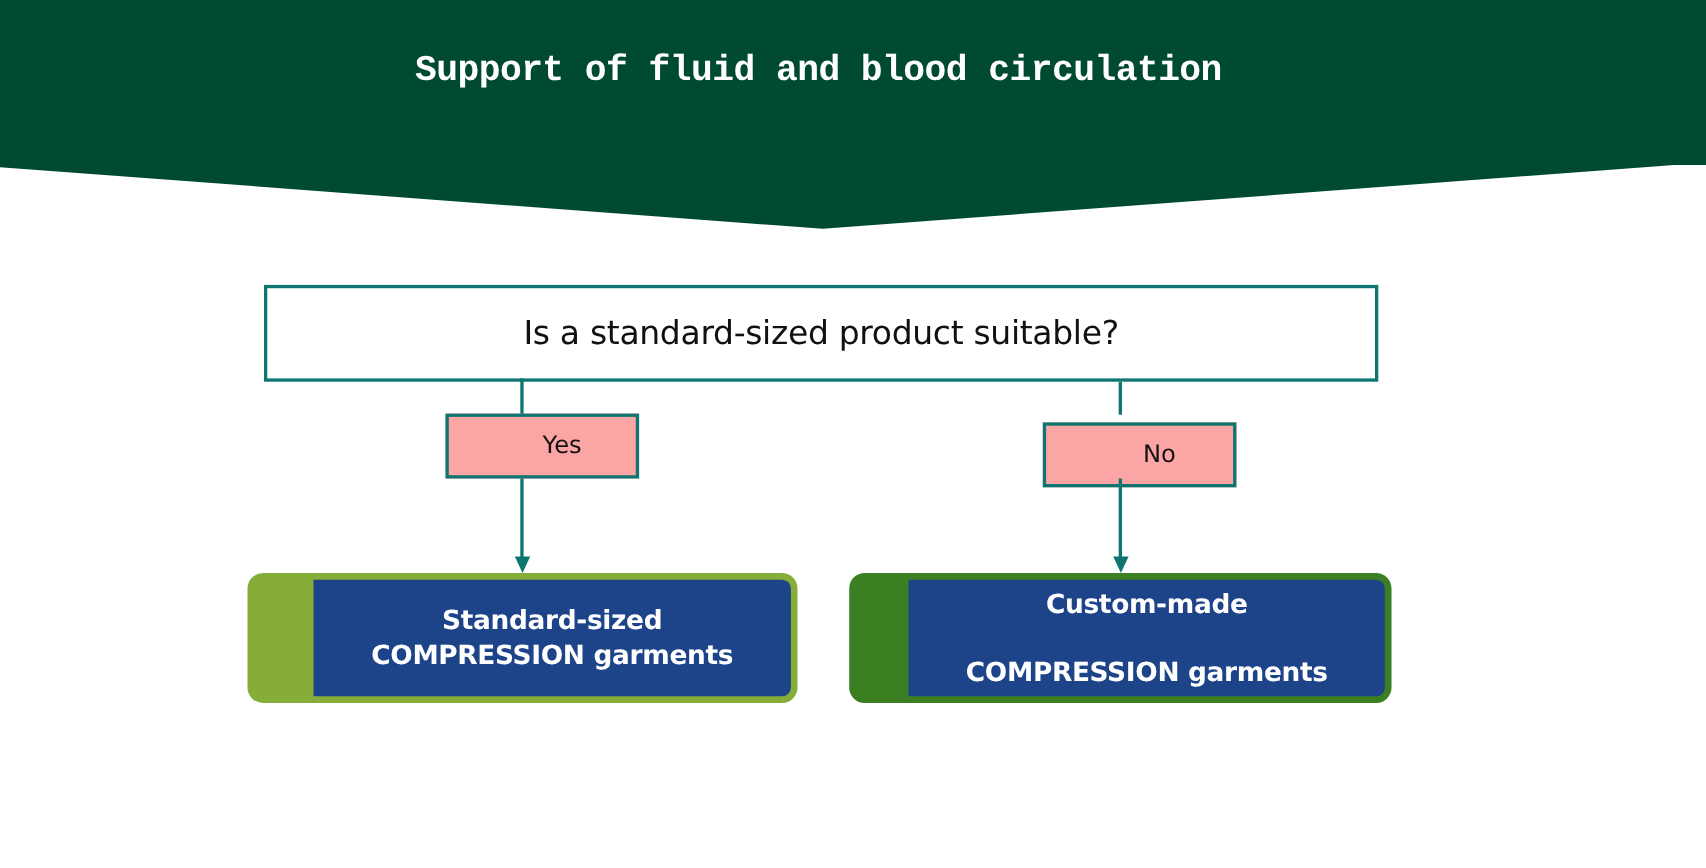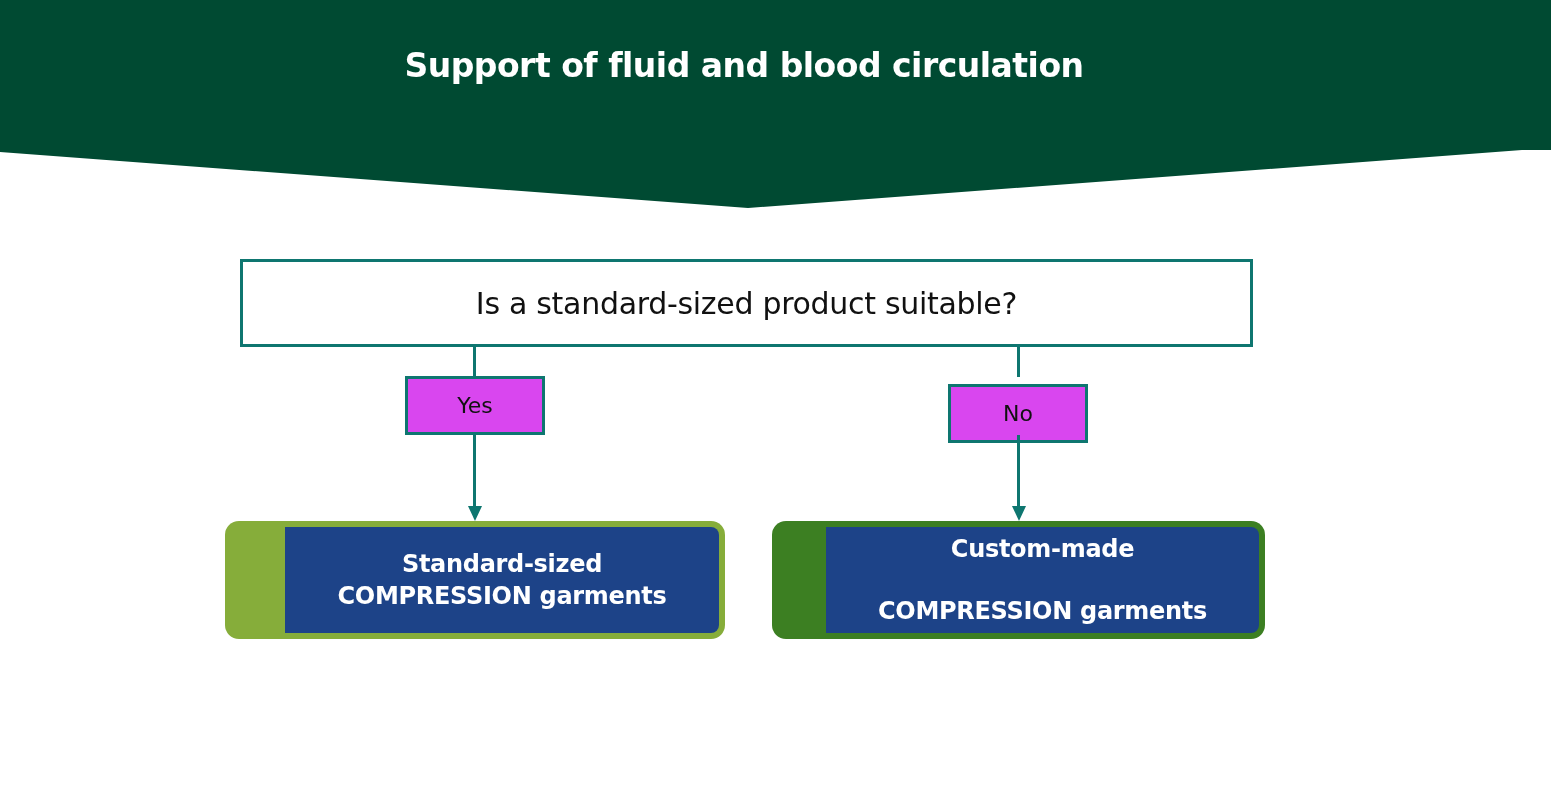--- a/index.html
+++ b/index.html
@@ -1,30 +1,30 @@
 <!DOCTYPE html>
 <html><head>
 <meta charset="utf-8">
 <style>
   html, body { margin: 0; padding: 0; background: #ffffff; }
   body { width: 1551px; height: 789px; position: relative; overflow: hidden;
          font-family: "DejaVu Sans", "Liberation Sans", sans-serif; }
-  .banner { position: absolute; left: 0; top: 0; width: 1265px; height: 210px; }
+  .banner { position: absolute; left: 0; top: 0; width: 1265px; height: 210px; font-family: Liberation Mono, monospace; }
   .banner svg { position: absolute; left: 0; top: 0; }
   .banner-title { position: absolute; left: 0; width: 1488px; text-align: center;
                   color: #ffffff; font-weight: bold; font-size: 33px; letter-spacing: -0.5px; }
   .bt1 { top: 46px; }
   .bt2 { top: 113px; }
   .question { position: absolute; left: 240px; top: 259px; width: 1007px; height: 82px;
               border: 3px solid #0e7670; background: #fff; display: flex;
               align-items: center; justify-content: center; font-size: 30px; color: #111; letter-spacing: -0.3px; }
   .line { position: absolute; background: #0e7670; width: 3px; }
   .answer { position: absolute; width: 134px; height: 53px; border: 3px solid #0e7670;
-            background: #d946ef; display: flex; align-items: center; justify-content: center;
-            font-size: 22px; color: #111; }
+            background: #fca5a5; display: flex; align-items: center; justify-content: center;
+            font-size: 22px; color: #111; padding-left: 36px; }
   .arrowhead { position: absolute; width: 0; height: 0; border-left: 7px solid transparent;
                border-right: 7px solid transparent; border-top: 15px solid #0e7670; }
   .result { position: absolute; height: 118px; border-radius: 14px; }
   .result .inner { position: absolute; top: 6px; right: 6px; bottom: 6px; border-radius: 0 8px 8px 0;
                    background: #1d4388; display: flex; align-items: center; justify-content: center;
                    flex-direction: column; color: #fff; font-weight: bold; font-size: 24px; line-height: 32px;
                    text-align: center; letter-spacing: -0.3px; }
 </style>
 </head>
 <body>

